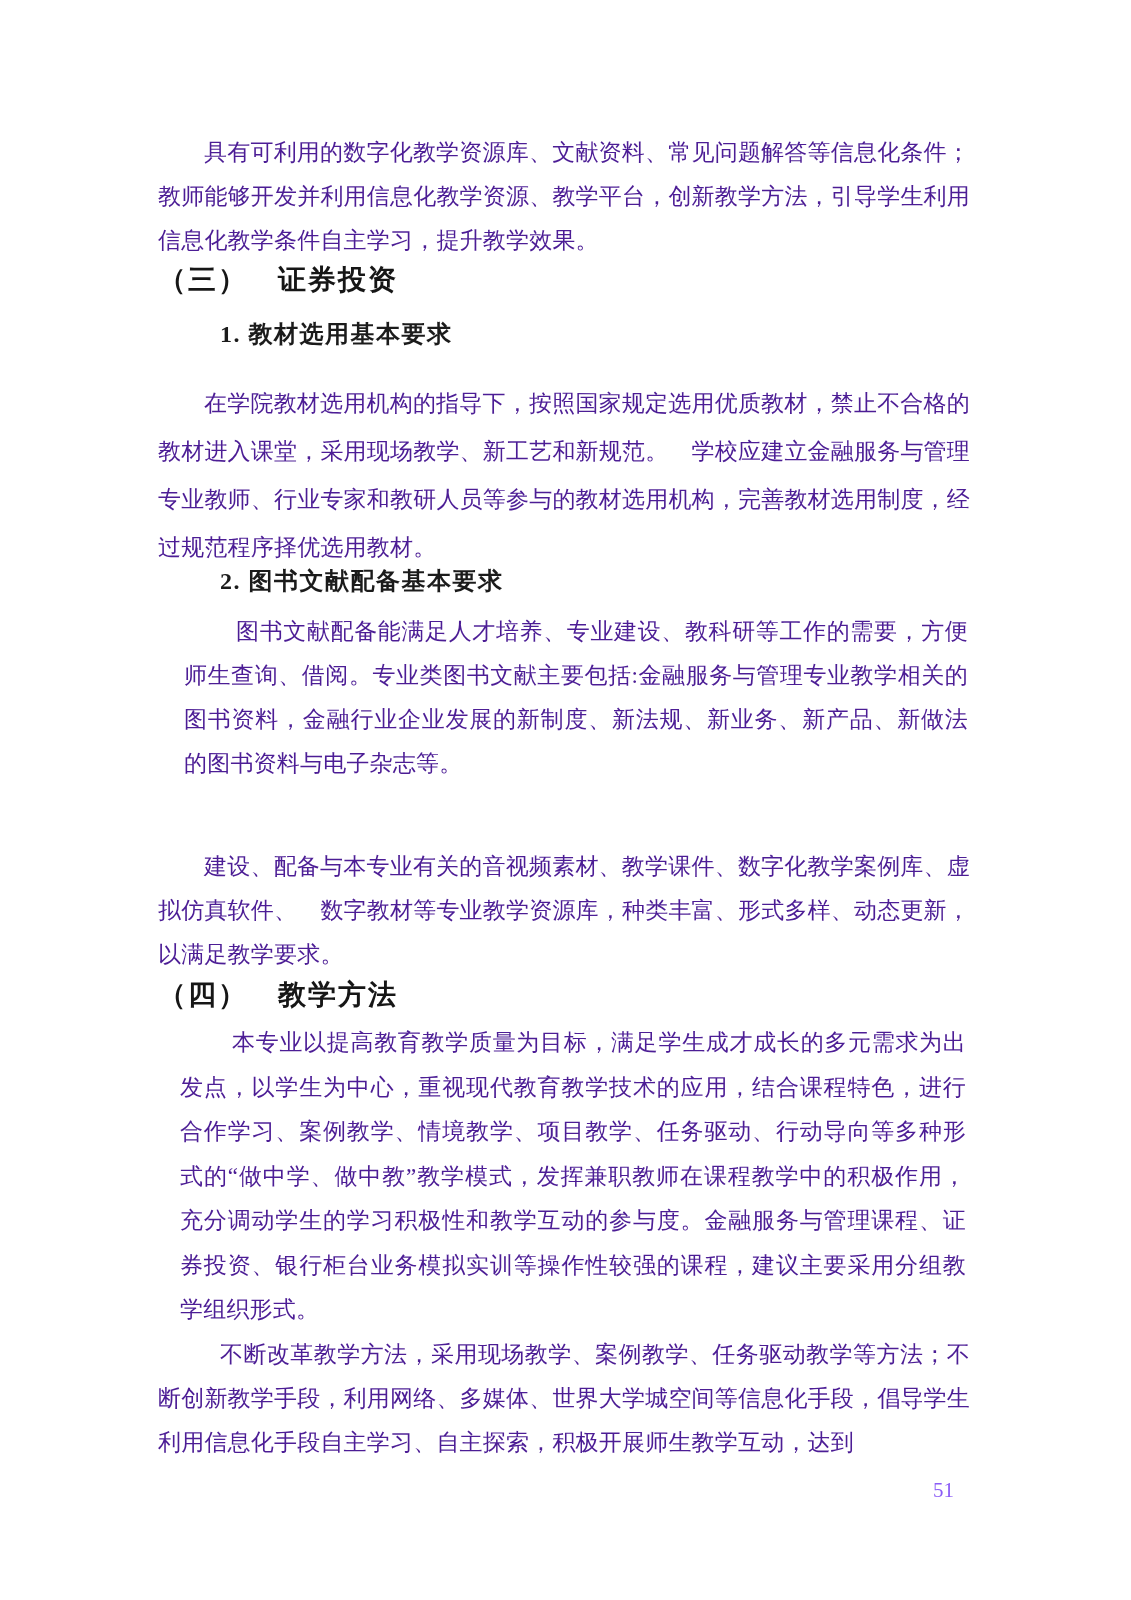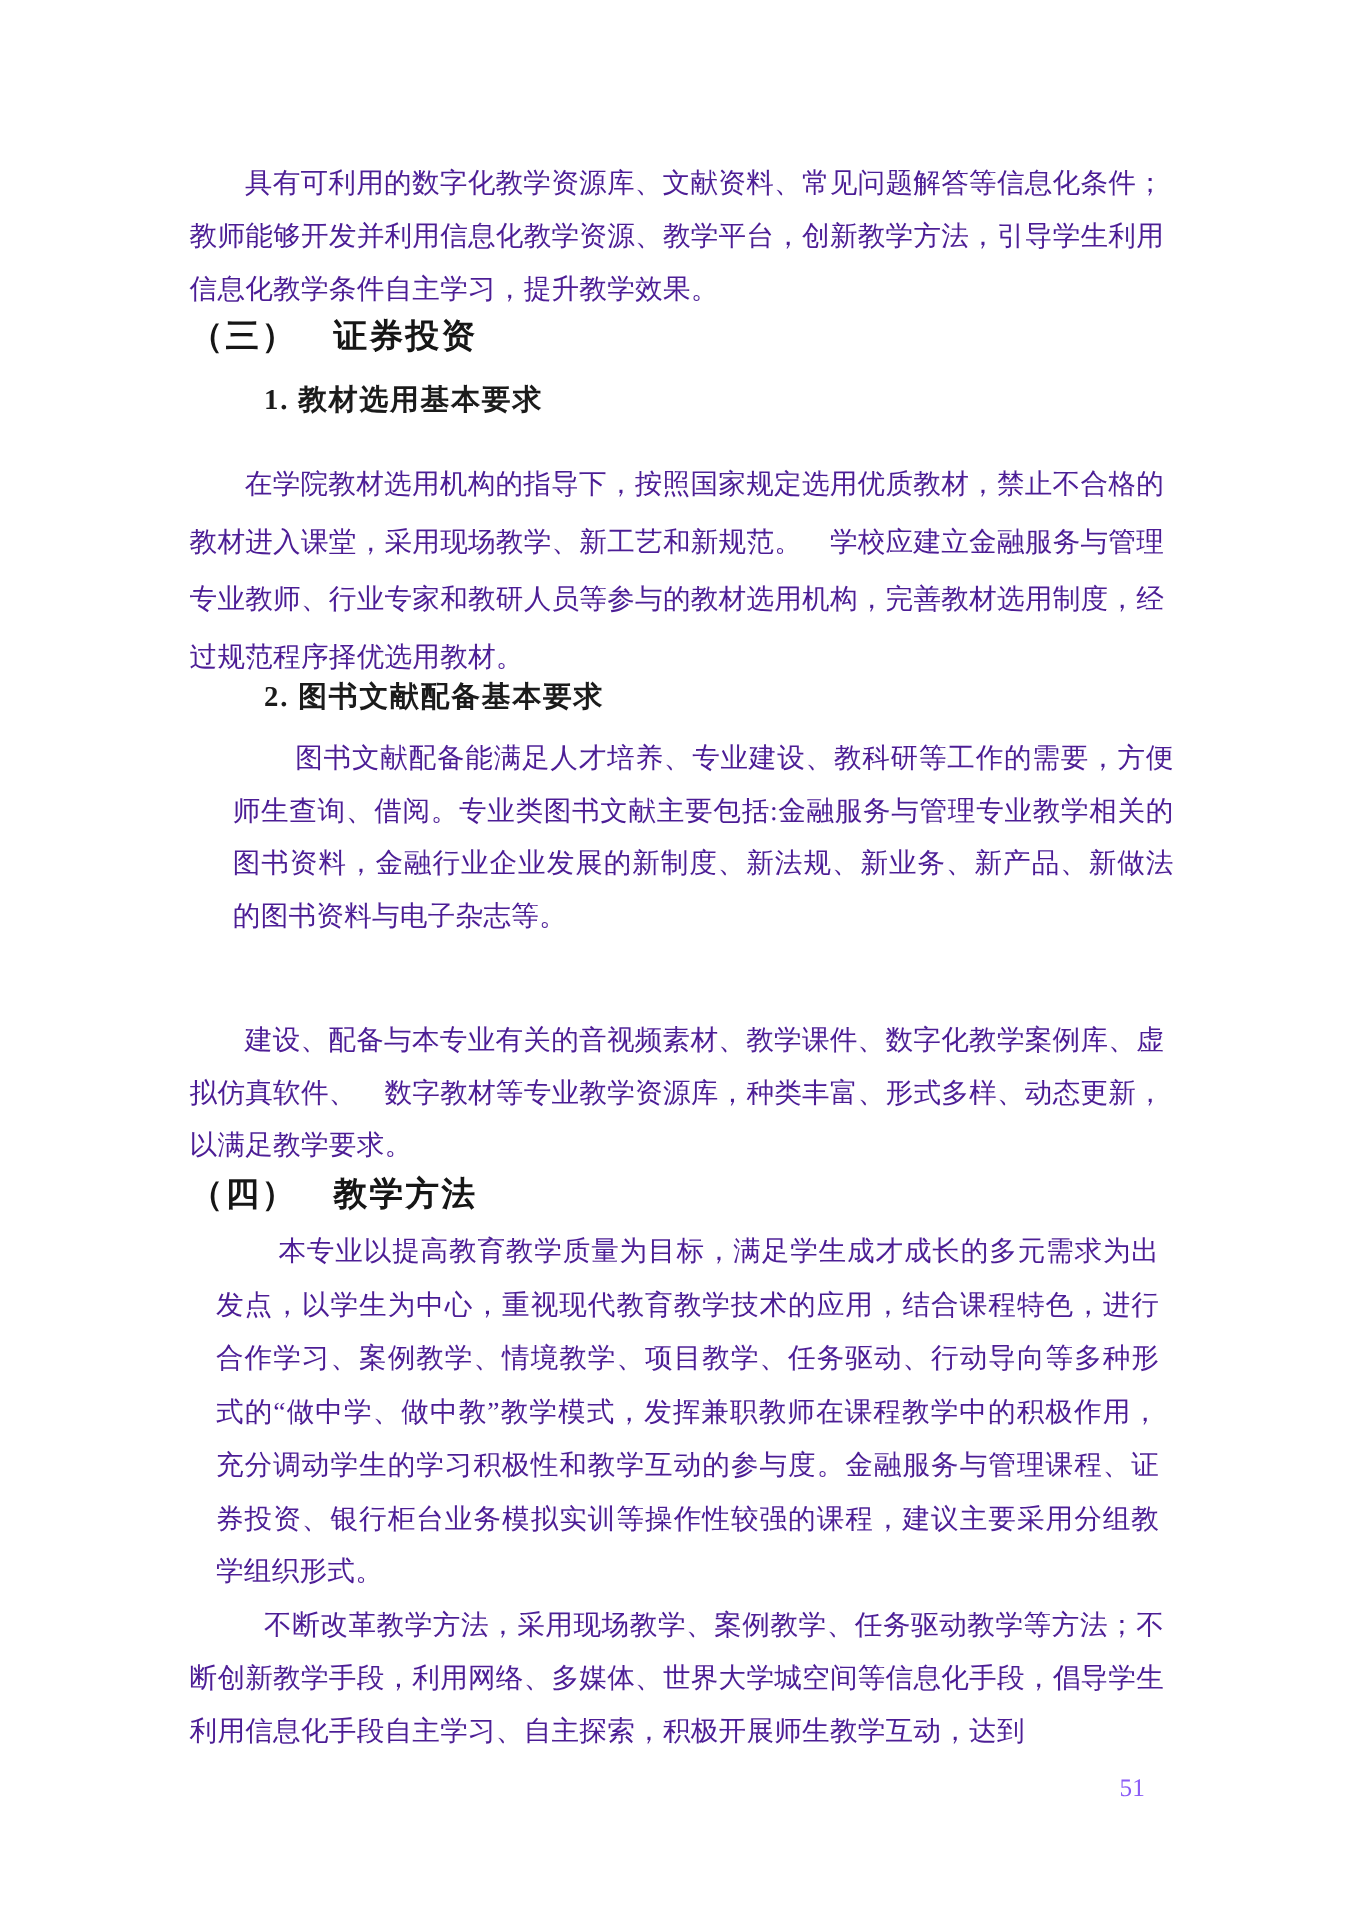--- a/index.html
+++ b/index.html
@@ -29,21 +29,21 @@
     margin: 0;
     font-size: 23px;
     line-height: 44px;
     text-align: justify;
     text-justify: inter-ideograph;
     color: #4c1d95;
     letter-spacing: 0.2px;
   }
   .p-intro      { top: 131px; text-indent: 46px; }
   .p-textbook   { top: 380px; text-indent: 46px; line-height: 48px; }
-  .p-library    { top: 610px; left: 194px; width: 784px; text-indent: 52px; }
+  .p-library    { top: 610px; left: 184px; width: 784px; text-indent: 52px; }
   .p-digital    { top: 845px; text-indent: 46px; }
   .p-methods1   { top: 1021px; left: 180px; width: 786px; text-indent: 52px; line-height: 44.5px; }
   .p-methods2   { top: 1333px; text-indent: 62px; }
 
   
   .heading {
     position: absolute;
     left: 158px;
     margin: 0;
     font-family: "Liberation Sans", "DejaVu Sans", sans-serif;

